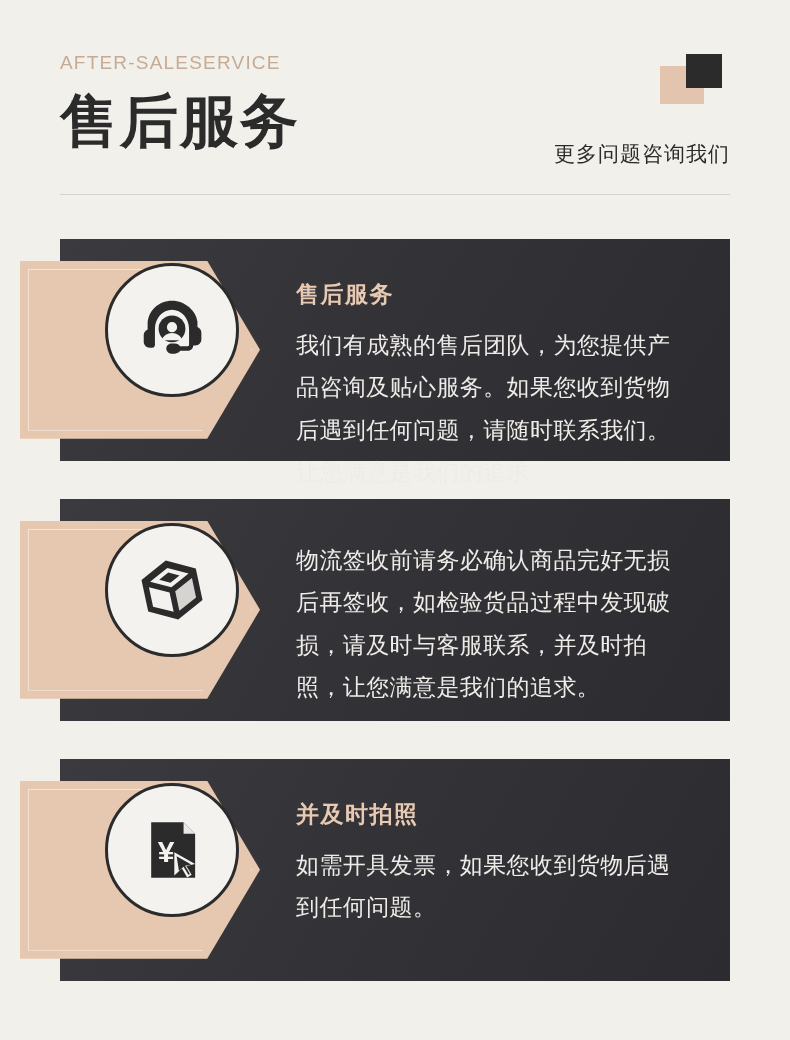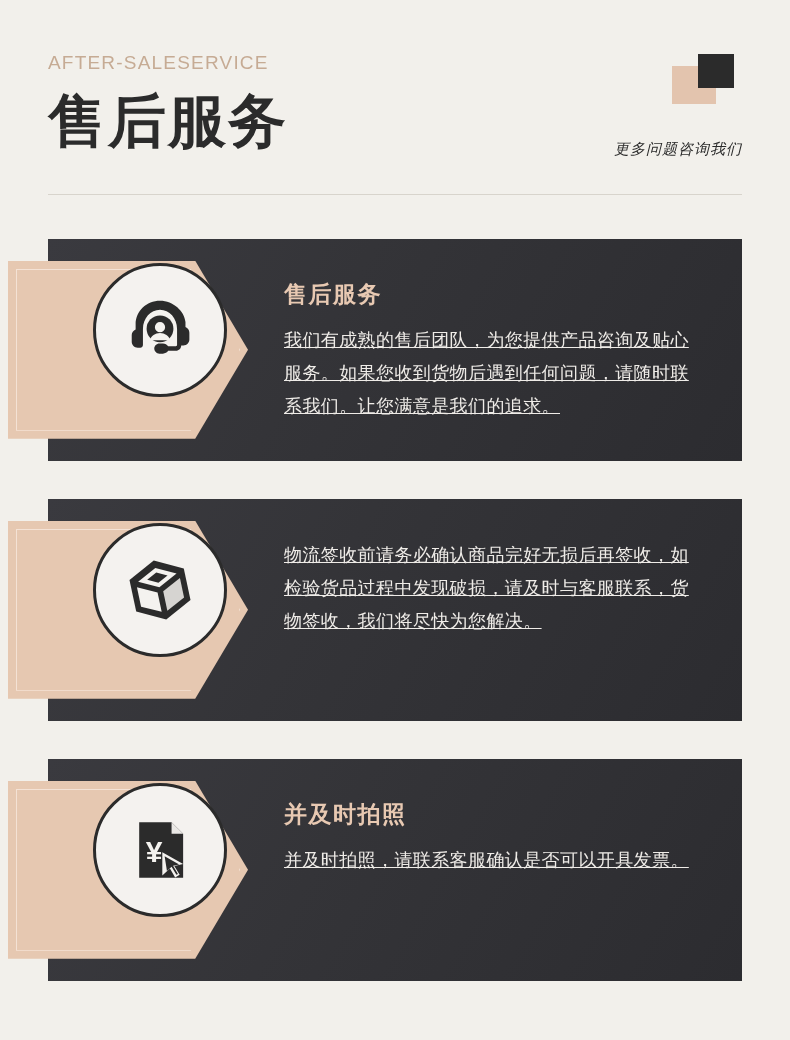--- a/index.html
+++ b/index.html
@@ -13,21 +13,21 @@
     font-family: "Liberation Sans", sans-serif;
     overflow: hidden;
     position: relative;
   }
 
   .page {
     position: relative;
     width: 790px;
     height: 1040px;
     box-sizing: border-box;
-    padding: 0 48px;
+    padding: 0 60px;
   }
 
   
   .header {
     position: relative;
     padding-top: 52px;
   }
   .eyebrow {
     font-size: 19px;
     letter-spacing: 1.2px;
@@ -40,24 +40,23 @@
     font-size: 58px;
     font-weight: 700;
     color: #2b2b2b;
     letter-spacing: 2px;
     line-height: 1.05;
   }
   .subtitle {
     position: absolute;
     right: 0;
     top: 140px;
-    font-size: 15px;
+    font-size: 21px;
     color: #2b2b2b;
     letter-spacing: 1px;
-    font-style: italic;
   }
   .deco {
     position: absolute;
     right: 0;
     top: 54px;
     width: 70px;
     height: 50px;
   }
   .deco .sq-light {
     position: absolute;
@@ -137,25 +136,24 @@
     top: 40px;
   }
   .card-title {
     font-size: 23px;
     font-weight: 700;
     color: #e8c9b2;
     letter-spacing: 1.5px;
     margin-bottom: 14px;
   }
   .card-text {
-    font-size: 18px;
+    font-size: 23px;
     line-height: 1.85;
     color: #efece8;
     letter-spacing: 0.4px;
-    text-decoration: underline;
   }
 </style>
 </head>
 <body>
 
 <div class="page">
 
   <div class="header">
     <div class="eyebrow">AFTER-SALESERVICE</div>
     <div class="title">售后服务</div>
@@ -196,37 +194,37 @@
           <g transform="rotate(-12 32 32)">
             <path fill="#2b2b2b" d="M32 6 56 18v28L32 58 8 46V18z"></path>
             <path fill="#f4f2ef" d="M32 12.5 49 21 32 29.5 15 21z"></path>
             <path fill="#f4f2ef" d="M13 25.5 29.5 33.6v17.2L13 42.7z"></path>
             <path fill="#f4f2ef" d="M51 25.5v17.2l-16.5 8.1V33.6z" opacity="0.85"></path>
             <path fill="#2b2b2b" d="M32 16.5 41 21l-9 4.5L23 21z"></path>
           </g>
         </svg>
       </div>
       <div class="card-body">
-        <div class="card-text">物流签收前请务必确认商品完好无损后再签收，如检验货品过程中发现破损，请及时与客服联系，货物签收，我们将尽快为您解决。</div>
+        <div class="card-text">物流签收前请务必确认商品完好无损后再签收，如检验货品过程中发现破损，请及时与客服联系，并及时拍照，让您满意是我们的追求。</div>
       </div>
     </div>
 
     <div class="card">
       <div class="badge">
         <div class="badge-inner"></div>
       </div>
       <div class="circle">
         <svg width="74" height="74" viewBox="0 0 64 64" aria-hidden="true">
           <path fill="#2b2b2b" d="M14 8h28l10 10v38H14z"></path>
           <path fill="#f4f2ef" d="M42 8v10h10z" opacity="0.95"></path>
           <text x="27" y="42" text-anchor="middle" font-family="'Liberation Sans', sans-serif" font-size="26" font-weight="700" fill="#f4f2ef">¥</text>
           <path fill="#f4f2ef" d="M34 34 52 44l-7.6 1.8 4.6 7.6-3.9 2.3-4.5-7.6L34 54z"></path>
           <path fill="#2b2b2b" d="M36 37.5 48.6 44.5l-5.3 1.2 4.2 7-1.3.8-4.2-7-4 3.6z"></path>
         </svg>
       </div>
       <div class="card-body">
         <div class="card-title">并及时拍照</div>
-        <div class="card-text">并及时拍照，请联系客服确认是否可以开具发票。</div>
+        <div class="card-text">如需开具发票，如果您收到货物后遇到任何问题。</div>
       </div>
     </div>
 
   </div>
 </div>
 
 </body></html>

